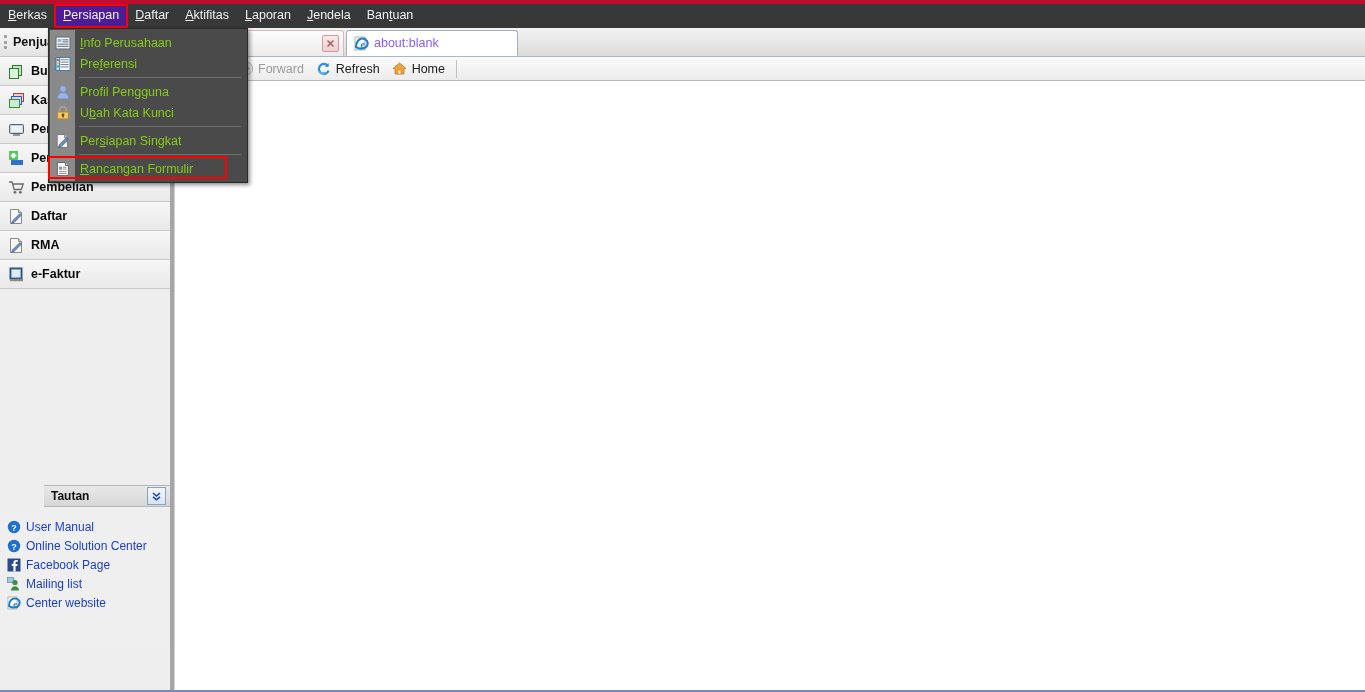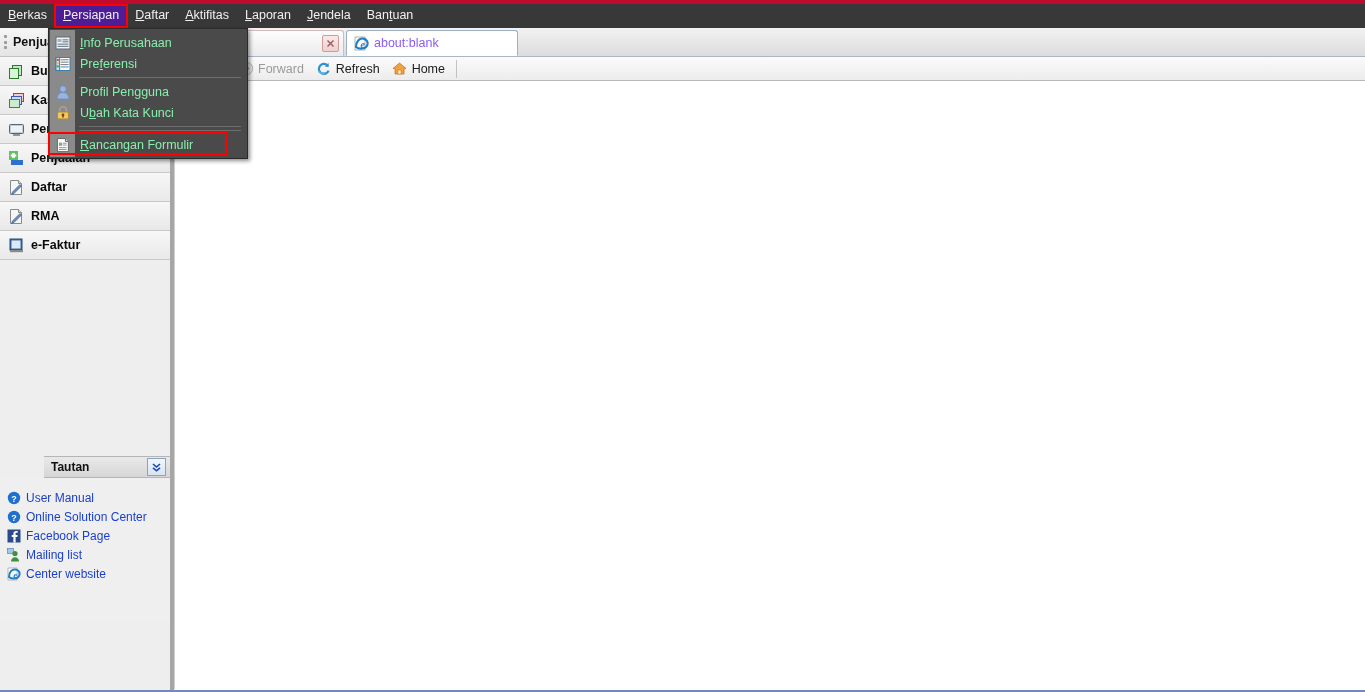--- a/index.html
+++ b/index.html
@@ -81,21 +81,21 @@
   }
   .dd-icon {
     width: 22px;
     min-width: 22px;
     height: 18px;
     display: flex;
     align-items: center;
     justify-content: center;
   }
   .dd-label {
-    color: #86efac;
+    color: #84cc16;
     font-size: 12.5px;
     padding-left: 6px;
     white-space: nowrap;
   }
   .dd-label u { text-decoration: underline; }
   .dd-sep {
     position: relative;
     height: 1px;
     background: #6e6e6e;
     margin: 3px 6px 3px 30px;
@@ -370,20 +370,30 @@
         <svg width="17" height="17" viewBox="0 0 17 17">
             <rect x="1" y="1" width="9" height="9" fill="#5ec45e"></rect>
             <rect x="4" y="3.2" width="3" height="4.6" fill="#fff"></rect>
             <rect x="2.7" y="4.5" width="5.6" height="2" fill="#fff"></rect>
             <rect x="3" y="10" width="12" height="5" fill="#2f6fd0"></rect>
           </svg>
       </span>
       <span class="sb-label">Penjualan</span>
     </div>
 
+    <div class="sb-item">
+      <span class="sb-icon">
+        <svg width="17" height="17" viewBox="0 0 17 17">
+            <path d="M1 3 h3 l2.2 7.5 h7 l2-5.5 h-10" fill="none" stroke="#6b6b6b" stroke-width="1.3"></path>
+            <circle cx="7" cy="13.3" r="1.4" fill="#6b6b6b"></circle>
+            <circle cx="12.4" cy="13.3" r="1.4" fill="#6b6b6b"></circle>
+          </svg>
+      </span>
+      <span class="sb-label">Pembelian</span>
+    </div>
 
 
     <div class="sb-item">
       <span class="sb-icon">
         <svg width="17" height="17" viewBox="0 0 17 17">
             <path d="M2.5 1.5 h8 l3 3 v11 h-11 z" fill="#f6f6f6" stroke="#8a8a8a"></path>
             <path d="M10.5 1.5 v3 h3" fill="#dcdcdc" stroke="#8a8a8a"></path>
             <path d="M13.5 7 L6 14.5 L3.5 15.5 L4.5 13 L12 5.5 Z" fill="#6b8fc7" stroke="#3a5a8a" stroke-width="0.7"></path>
           </svg>
       </span>
@@ -588,20 +598,30 @@
             <rect x="2.6" y="7" width="10.8" height="7" rx="1" fill="#f2c86a" stroke="#b08a2a"></rect>
             <circle cx="8" cy="10" r="1.4" fill="#6b4a14"></circle>
             <rect x="7.3" y="10" width="1.4" height="2.6" fill="#6b4a14"></rect>
           </svg>
       </span>
       <span class="dd-label">U<u>b</u>ah Kata Kunci</span>
     </div>
 
     <div class="dd-sep"></div>
 
+    <div class="dd-item">
+      <span class="dd-icon">
+        <svg width="16" height="16" viewBox="0 0 16 16">
+            <path d="M2.2 1.5 h7.4 l2.9 2.9 v10.1 h-10.3 z" fill="#f4f4f4" stroke="#7a7a7a"></path>
+            <path d="M9.6 1.5 v2.9 h2.9" fill="#d8d8d8" stroke="#7a7a7a"></path>
+            <path d="M13.4 6.4 L6.2 13.6 L3.4 14.6 L4.4 11.8 L11.6 4.6 Z" fill="#6b8fc7" stroke="#33527e" stroke-width="0.7"></path>
+          </svg>
+      </span>
+      <span class="dd-label">Per<u>s</u>iapan Singkat</span>
+    </div>
 
     <div class="dd-sep"></div>
 
     <div class="dd-item highlight">
       <span class="dd-icon">
         <svg width="16" height="16" viewBox="0 0 16 16">
             <path d="M2.4 1.5 h8 l3 3 v10.1 h-11 z" fill="#fbfbfb" stroke="#6a6a6a"></path>
             <path d="M10.4 1.5 v3 h3" fill="#d8d8d8" stroke="#6a6a6a"></path>
             <rect x="4" y="5.6" width="3.2" height="3.2" fill="#9a9a9a"></rect>
             <rect x="8" y="5.8" width="3.6" height="0.9" fill="#8a8a8a"></rect>

